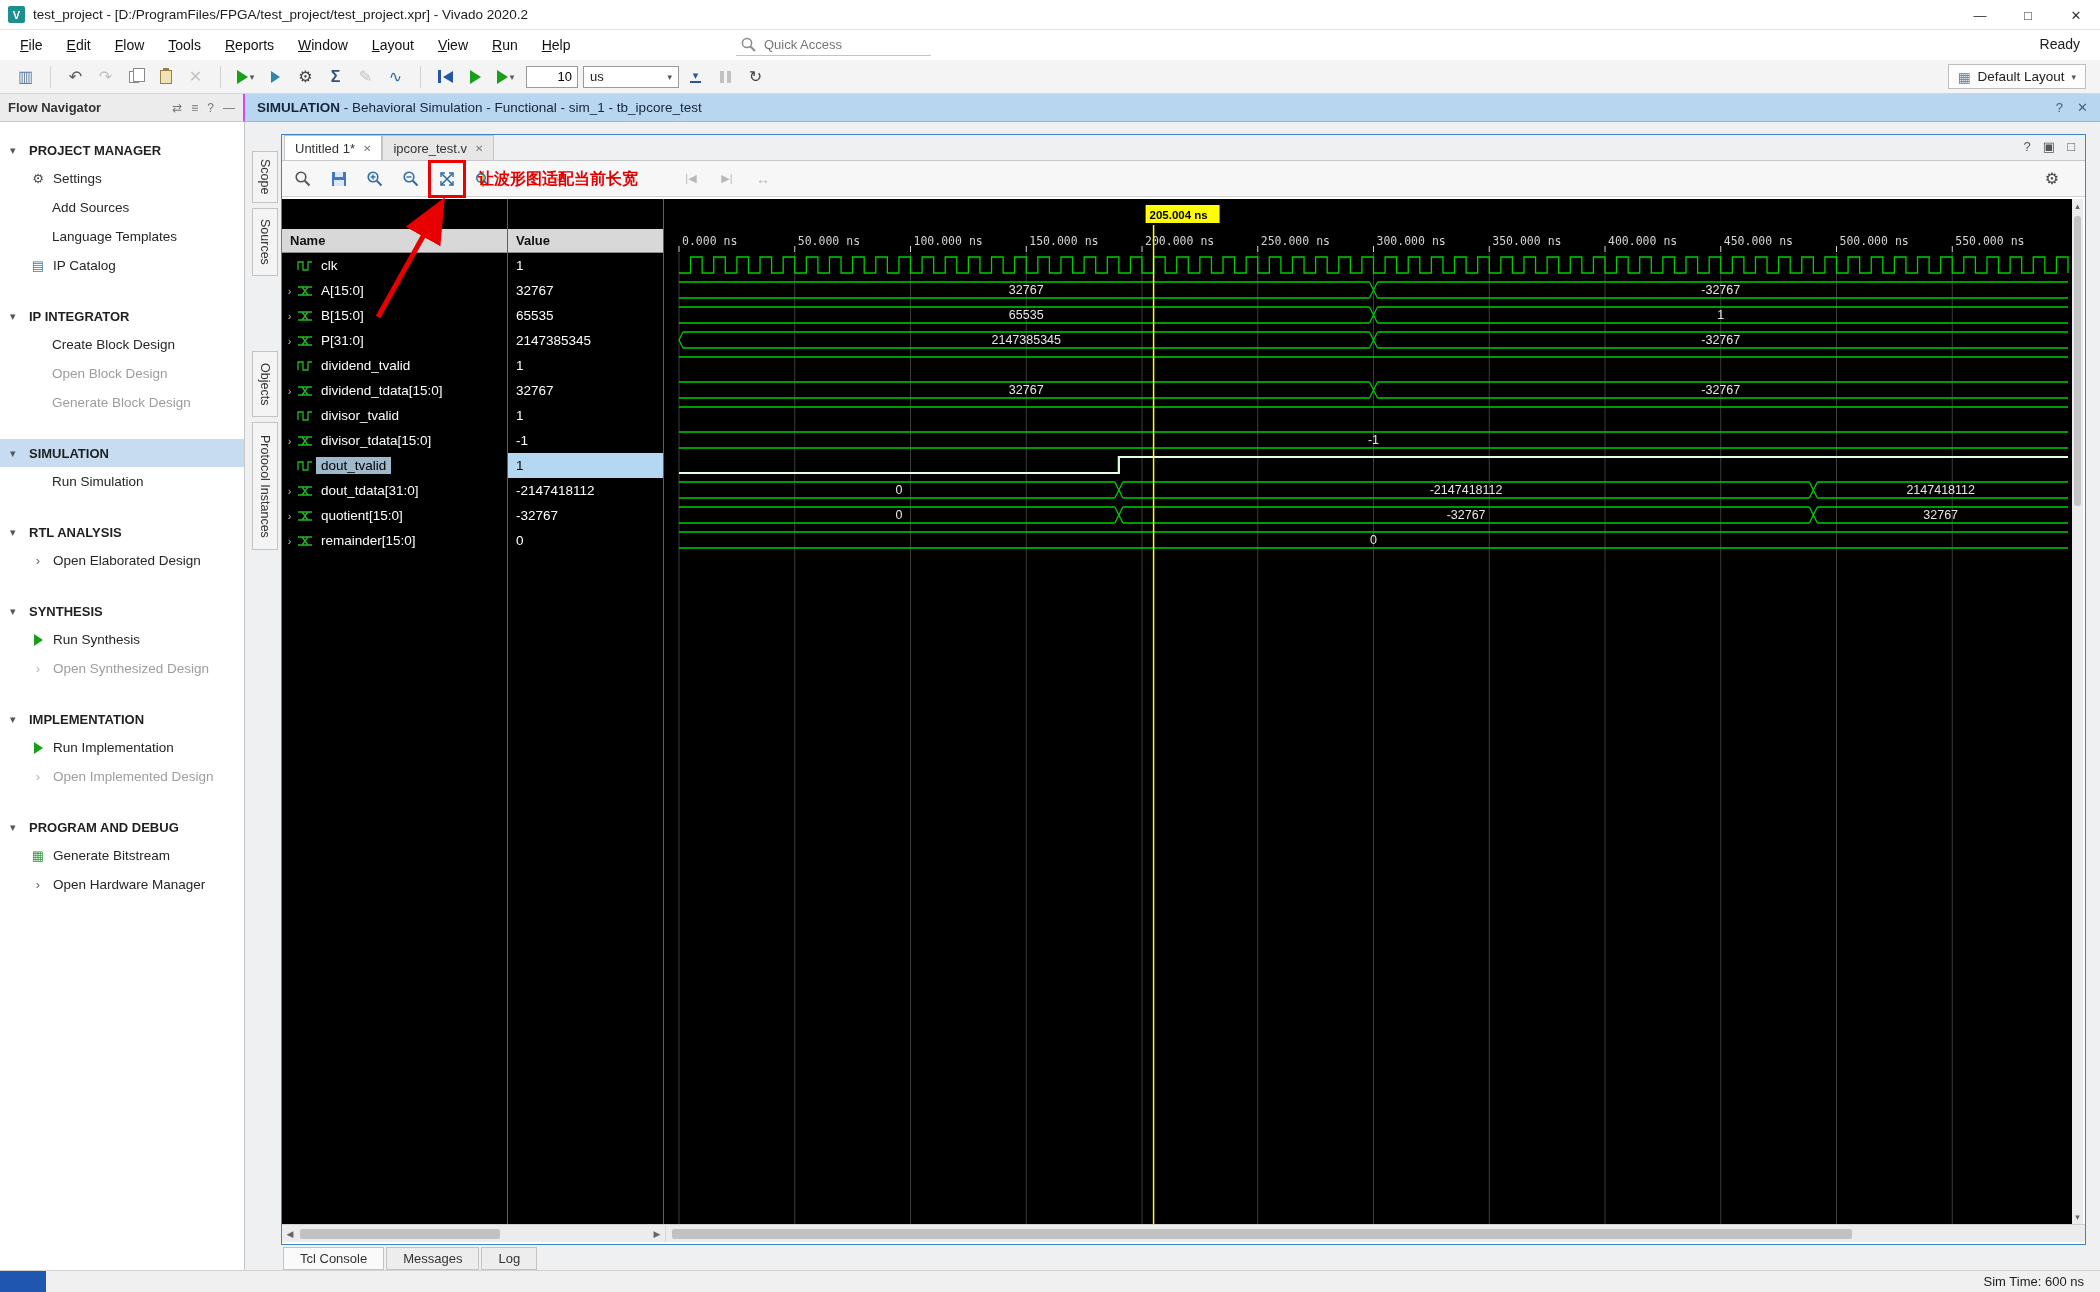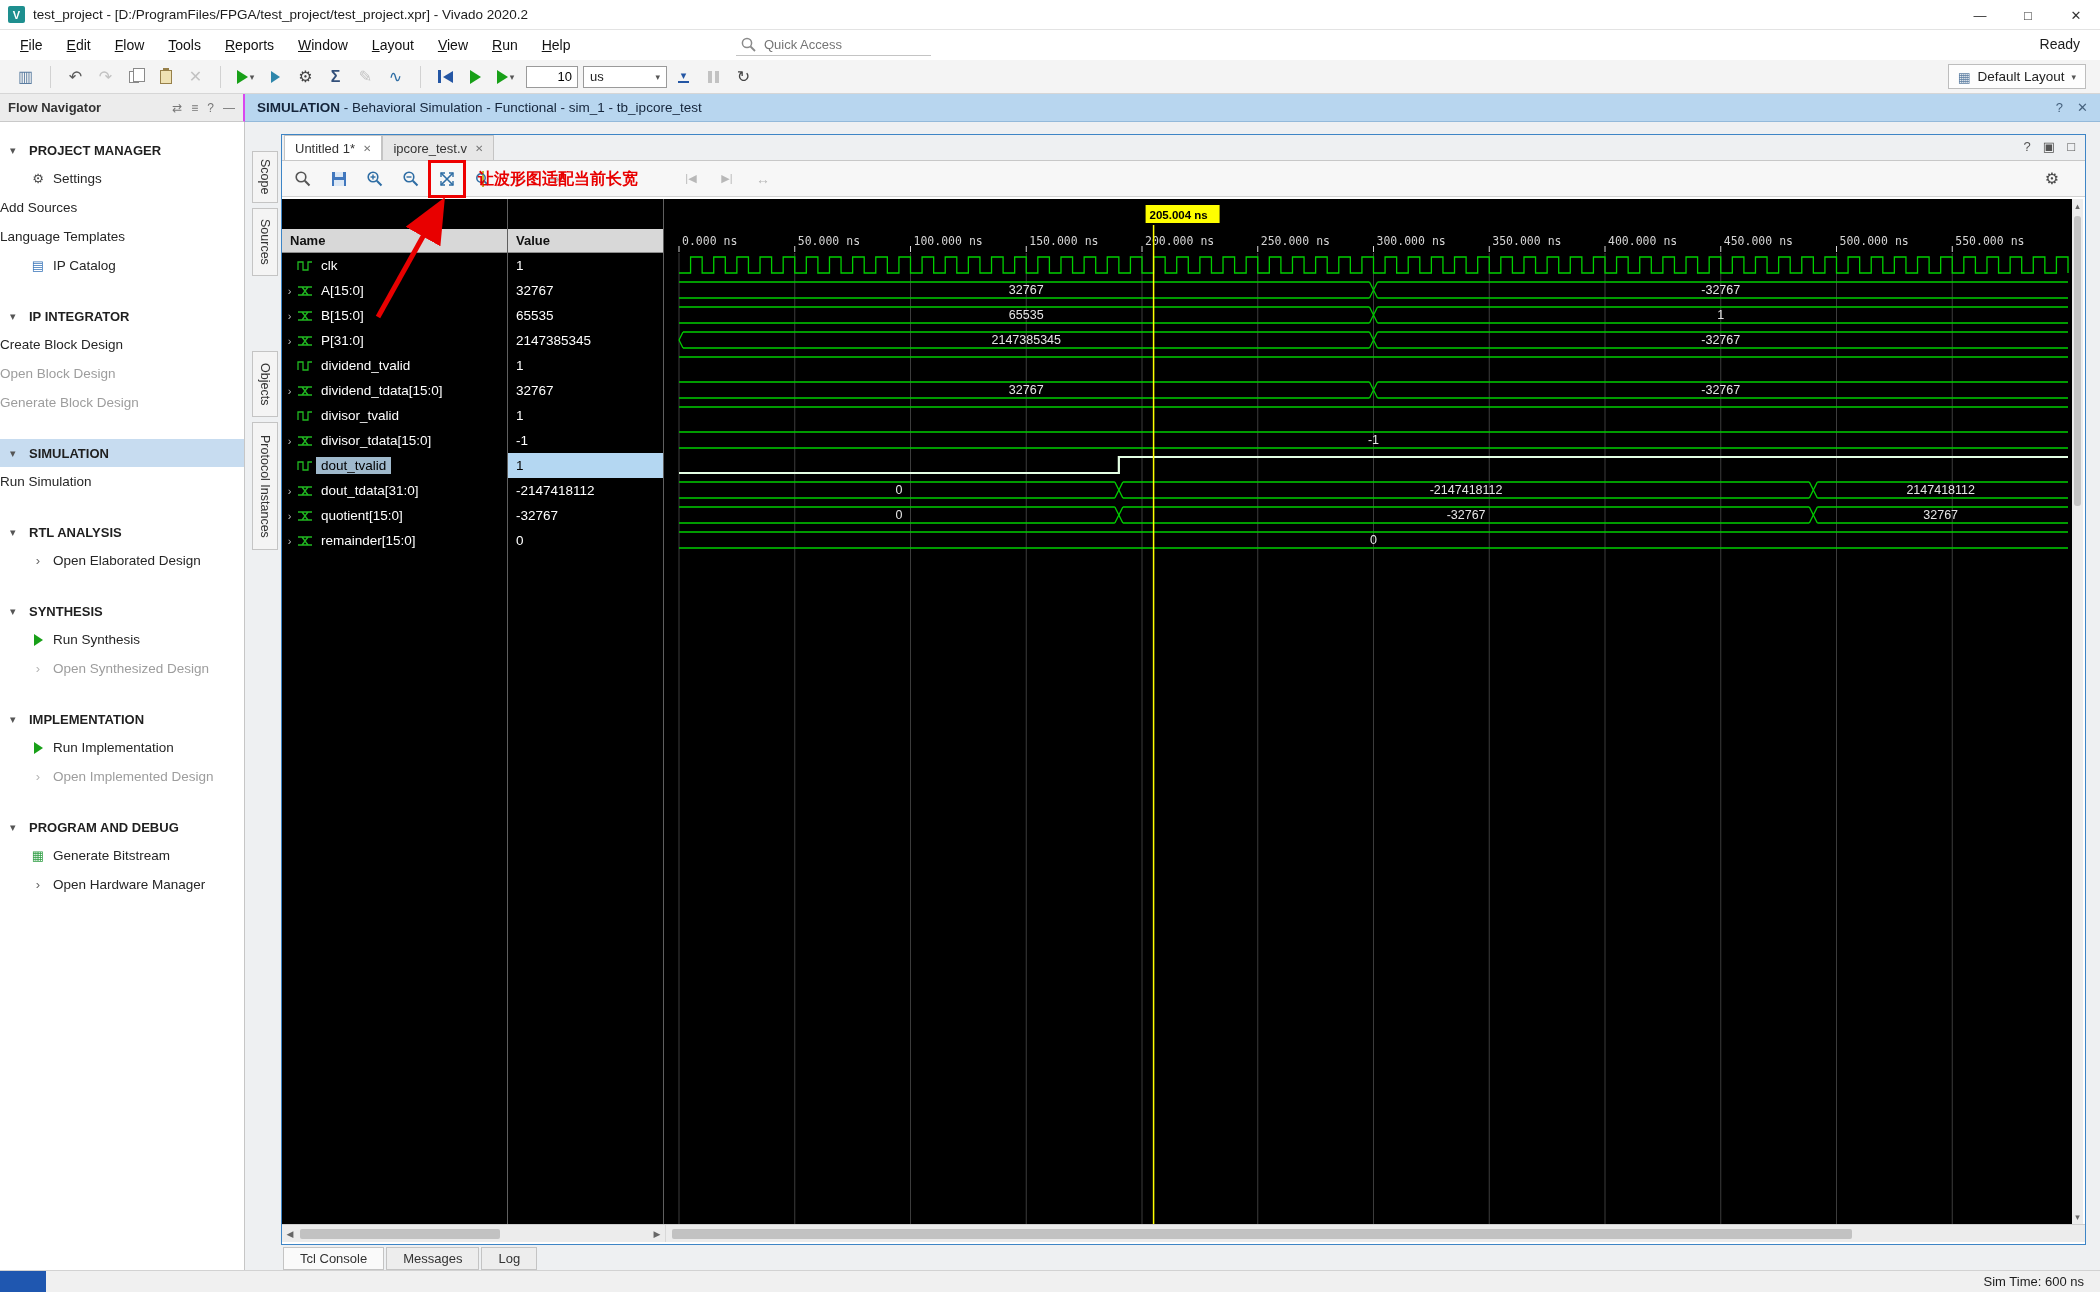--- a/index.html
+++ b/index.html
@@ -35,38 +35,38 @@
   .ic-paste { position:relative; width:12px; height:14px; border:1px solid #97804a; background:#efe2b4; }
   .ic-paste::before { content:''; position:absolute; left:2px; top:-3px; width:6px; height:3px; background:#97804a; }
   .bar-v { width:3px; height:13px; background:#2456a4; }
   .tril { width:0; height:0; border-right:10px solid #2456a4; border-top:6px solid transparent; border-bottom:6px solid transparent; }
   .stepdn { display:flex; flex-direction:column; align-items:center; }
   .stepdn .ar { font-size:11px; color:#2456a4; line-height:9px; }
   .stepdn .bb { width:11px; height:2px; background:#2456a4; margin-top:1px; }
   .pausebars { display:flex; gap:3px; }
   .pausebars i { width:4px; height:12px; background:#c2c2c2; }
   .timefield { width:52px; height:22px; border:1px solid #9a9a9a; background:#fff; font-size:13px; text-align:right; padding-right:5px; margin-left:4px; }
-  .unitbox { width:84px; height:22px; border:1px solid #9a9a9a; background:#fff; display:flex; align-items:center; justify-content:space-between; padding:0 6px; font-size:13px; margin-left:2px; }
+  .unitbox { width:96px; height:22px; border:1px solid #9a9a9a; background:#fff; display:flex; align-items:center; justify-content:space-between; padding:0 6px; font-size:13px; margin-left:2px; }
   .layoutbox { position:absolute; right:14px; top:4px; height:25px; border:1px solid #bdbdbd; background:#fdfdfd; display:flex; align-items:center; gap:7px; padding:0 9px; font-size:13.5px; color:#222; }
 
   
   .fnheader { position:absolute; left:0; top:94px; width:245px; height:28px; background:#ececec; border-right:2px solid #d946ef; border-bottom:1px solid #c9c9c9; display:flex; align-items:center; padding:0 8px; }
   .fnheader .t { font-weight:bold; font-size:13px; color:#333; flex:1; }
   .fnheader .hic { font-size:12px; color:#777; margin-left:9px; }
   .ctxbar { position:absolute; left:245px; top:94px; width:1855px; height:28px; background:#b8d6ef; border-bottom:1px solid #93b9da; display:flex; align-items:center; padding-left:12px; font-size:13.5px; color:#14243a; }
   .ctxbar .right { position:absolute; right:12px; display:flex; gap:14px; color:#46627e; font-size:13px; }
 
   
   .fnbody { position:absolute; left:0; top:122px; width:245px; height:1148px; background:#fff; border-right:1px solid #c6c6c6; overflow:hidden; }
   .fn-section { margin-top:22px; }
   .fn-section:first-child { margin-top:14px; }
   .fn-sechead { height:28px; display:flex; align-items:center; gap:7px; padding-left:10px; font-size:13px; font-weight:bold; color:#1f1f1f; }
   .fn-sechead.sel { background:#c7dcf0; }
   .fn-sechead .chev { font-size:11px; color:#555; width:12px; }
-  .fn-item { height:29px; display:flex; align-items:center; gap:7px; font-size:13.5px; color:#262626; }
+  .fn-item { height:29px; display:flex; align-items:center; gap:7px; padding-left:52px; font-size:13.5px; color:#262626; }
   .fn-item.icon { padding-left:30px; }
   .fn-item.disabled { color:#9d9d9d; }
   .fn-icon { width:16px; display:flex; align-items:center; justify-content:center; font-size:13px; }
   .fn-icon.gear { color:#4a4a4a; }
   .fn-icon.ip { color:#3a76b9; }
   .fn-icon.bit { color:#2f9e44; }
   .fn-chevi { width:16px; color:#666; font-size:13px; text-align:center; }
   .fn-item.disabled .fn-chevi { color:#b5b5b5; }
   .tri-run { width:0; height:0; border-left:9px solid #18a018; border-top:6px solid transparent; border-bottom:6px solid transparent; }
 

